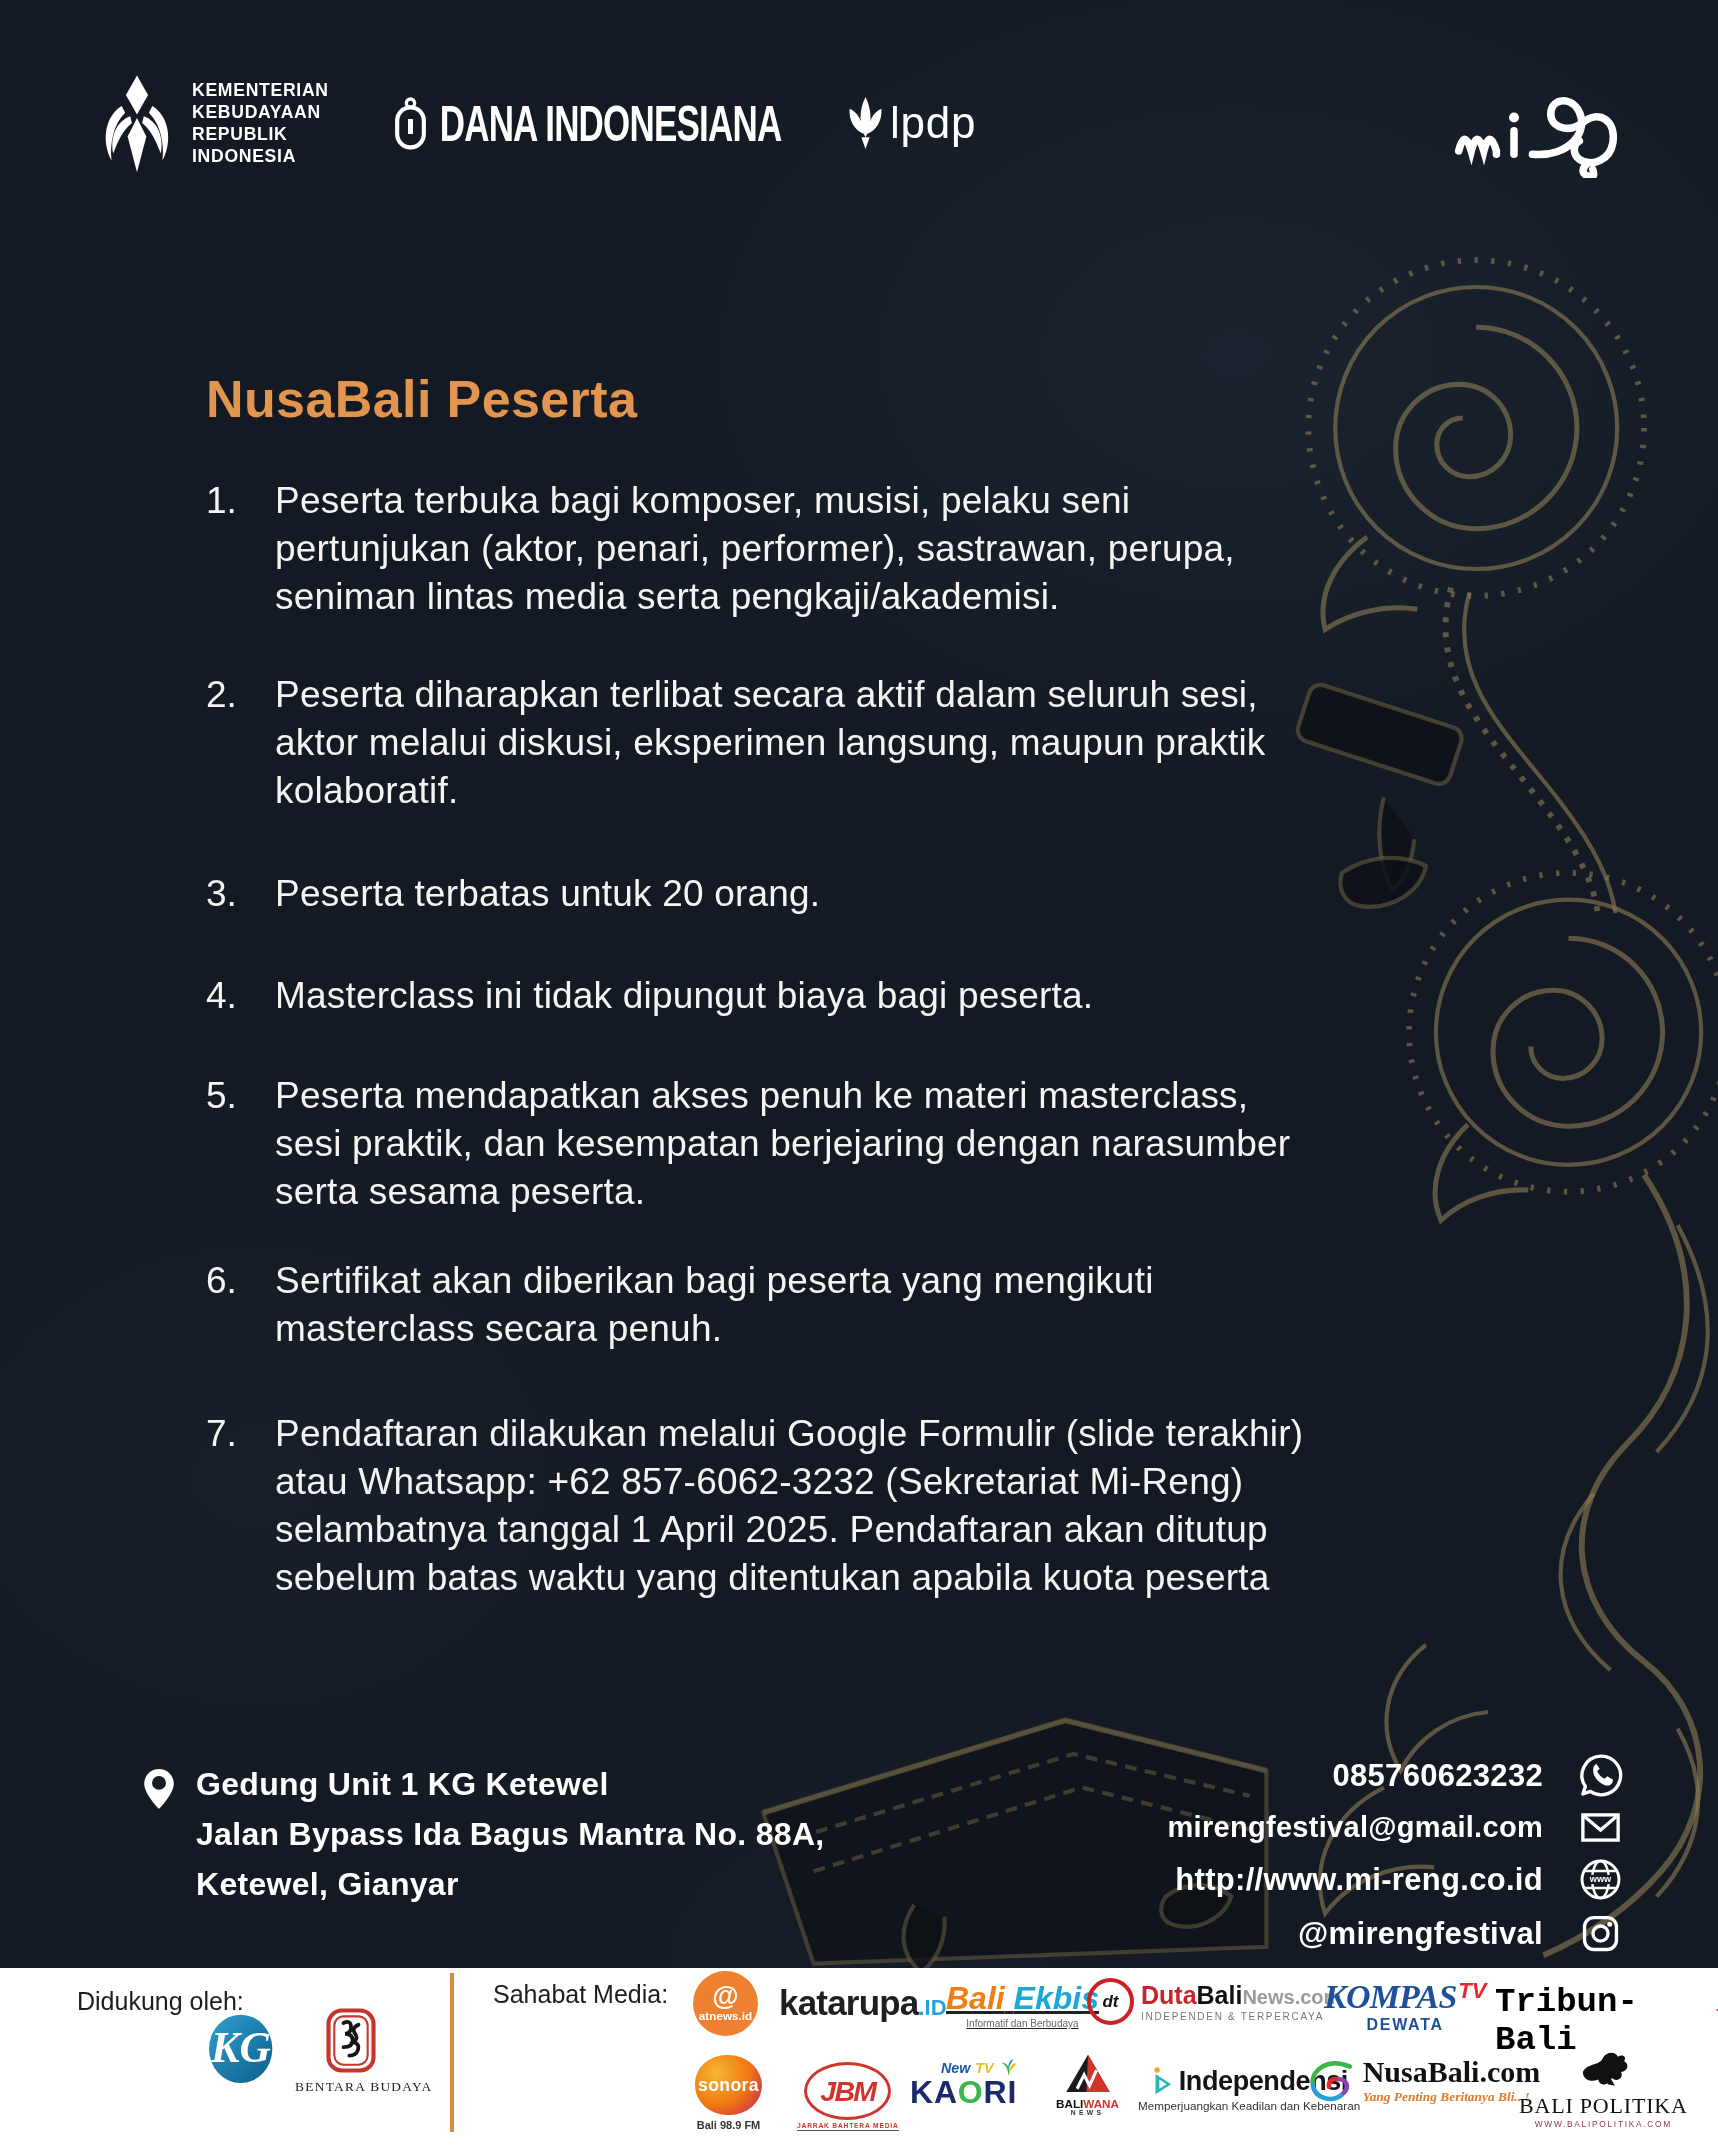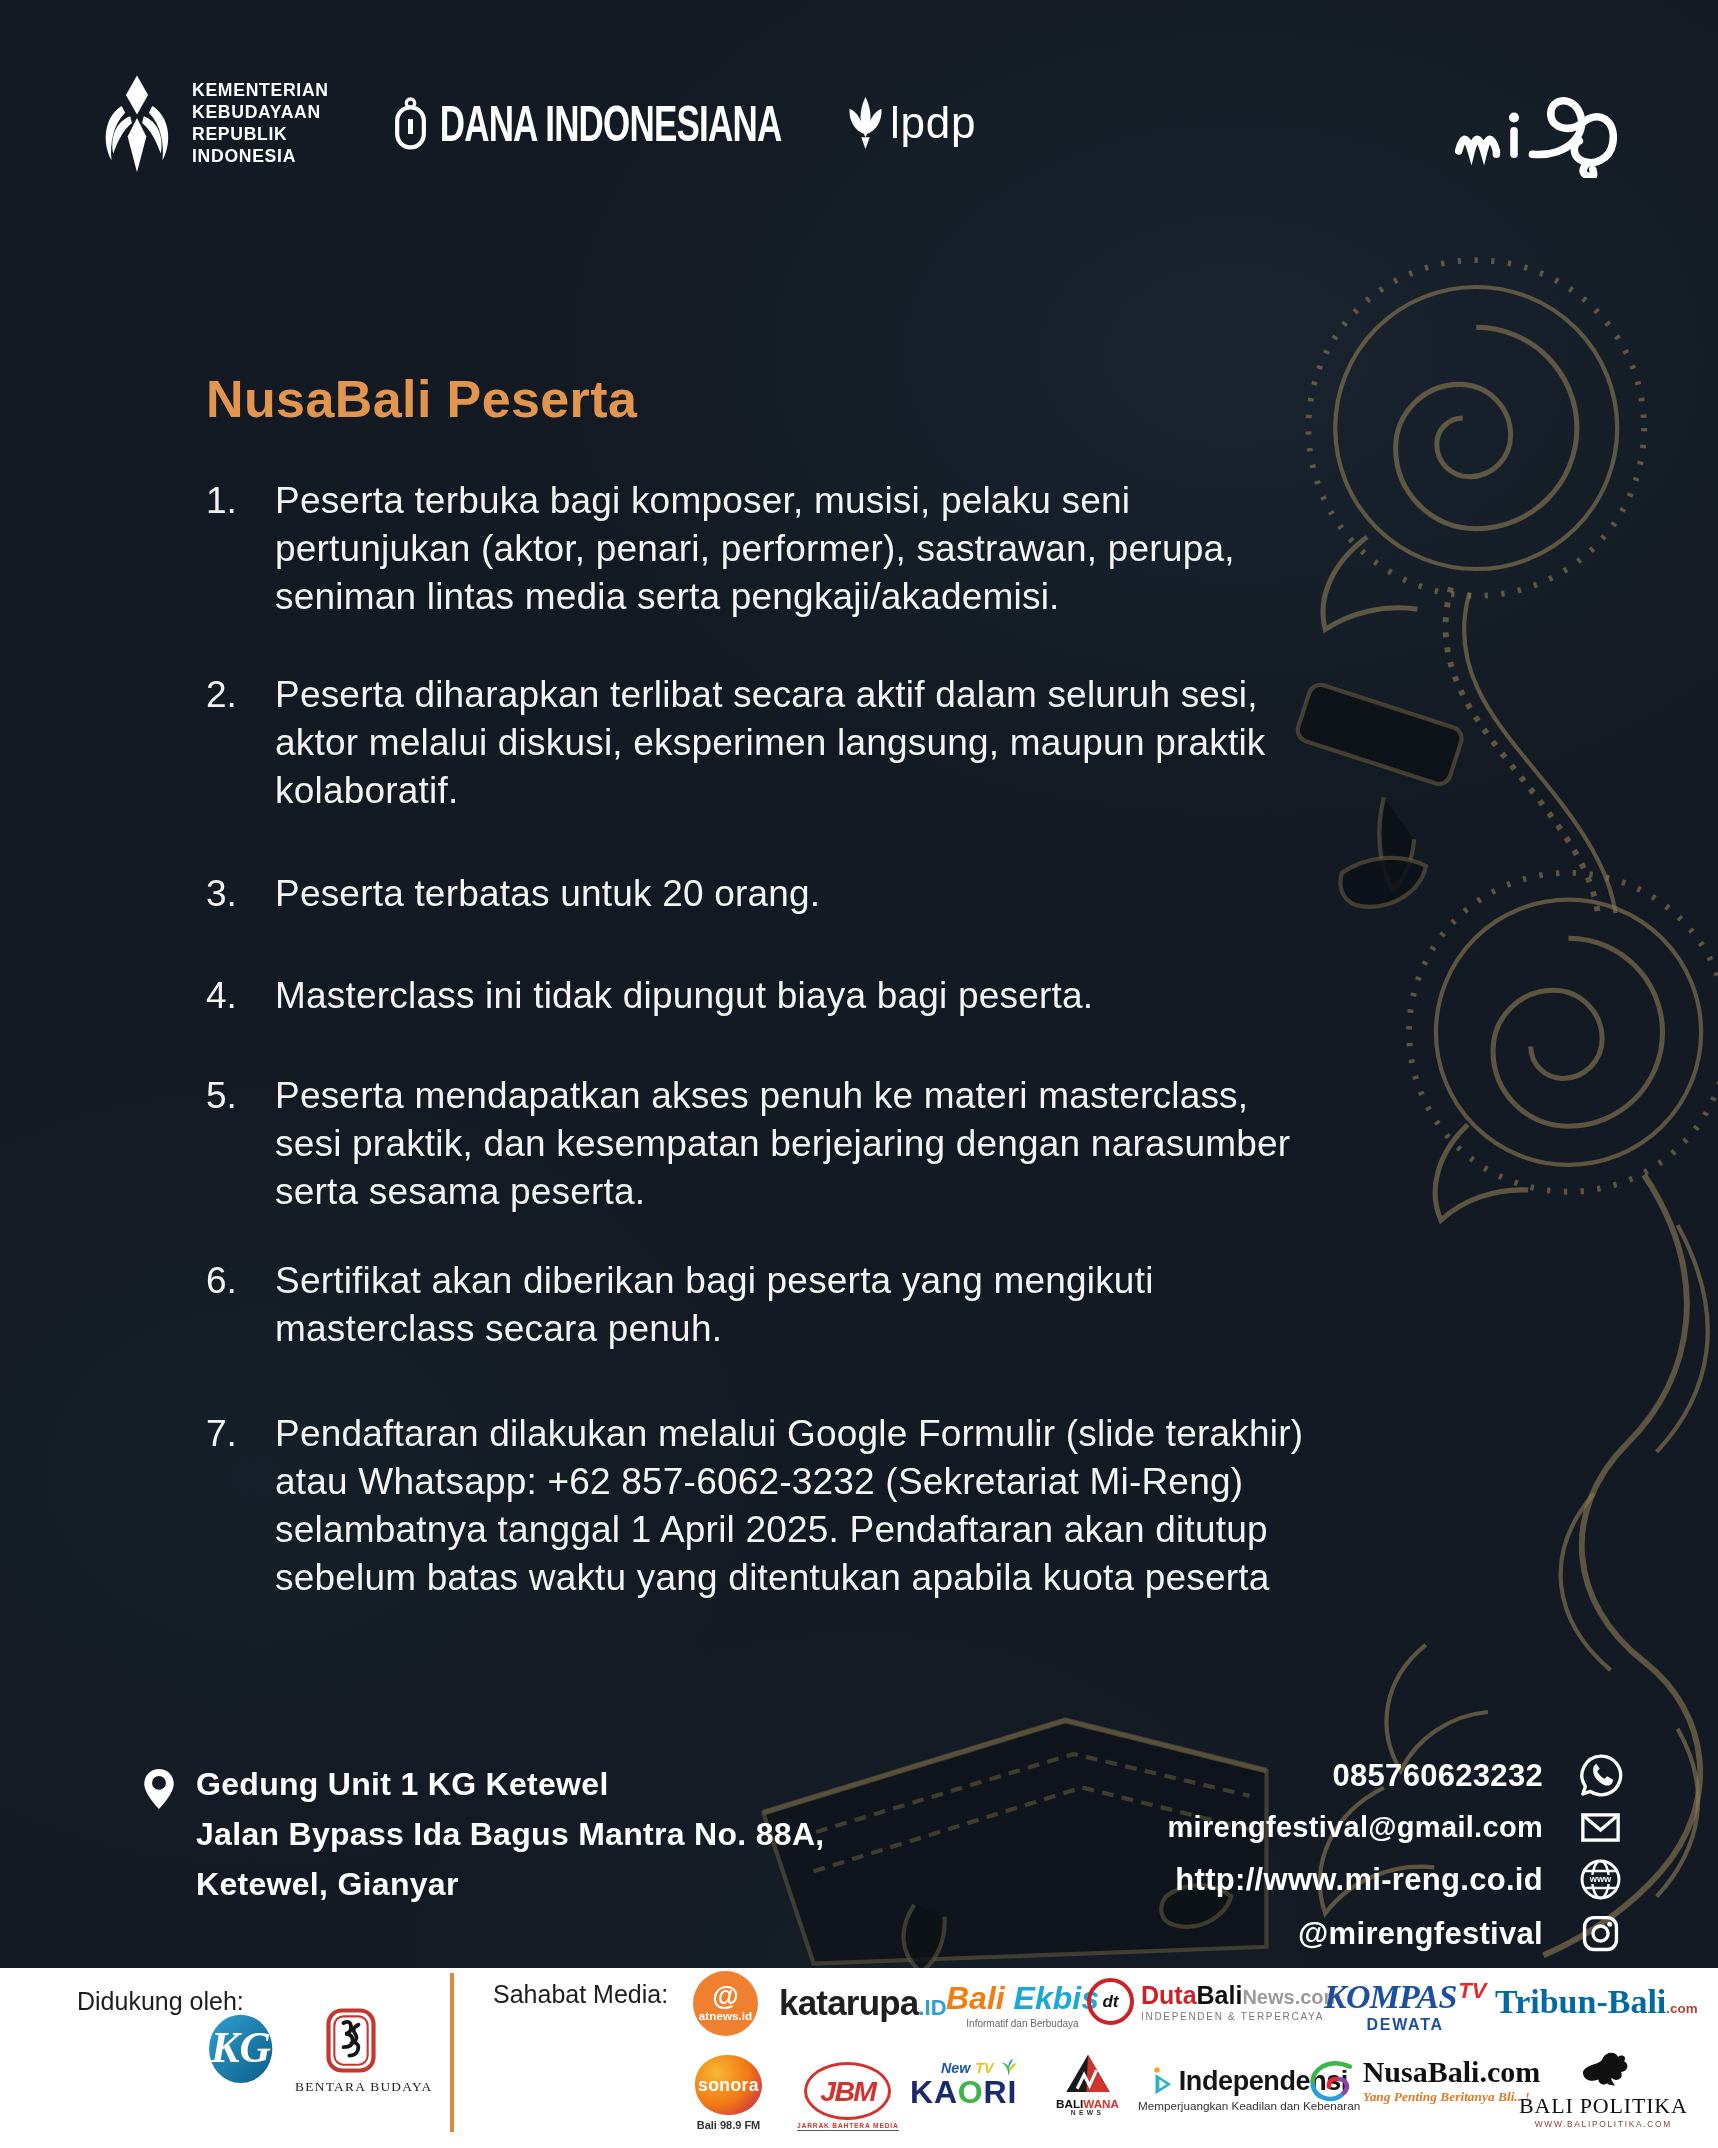--- a/index.html
+++ b/index.html
@@ -53,39 +53,39 @@
   .bentara-caption{font-family:"Liberation Serif",serif;font-size:13.4px;letter-spacing:1.3px;color:#222;margin-top:3.4px;white-space:nowrap;}
   
   .mlogo{position:absolute;display:flex;flex-direction:column;align-items:center;}
   .atnews{left:693px;top:2.5px;width:65px;height:65px;border-radius:50%;
           background:#EF8030;color:#fff;display:flex;flex-direction:column;align-items:center;justify-content:center;}
   .atnews .at{font-size:27px;font-weight:700;line-height:25px;}
   .atnews .nm{font-size:11.7px;font-weight:700;}
   .katarupa{left:779px;top:15px;flex-direction:row;align-items:baseline;}
   .katarupa .nm{font-size:35px;font-weight:700;color:#1f1f22;letter-spacing:-0.8px;}
   .katarupa .tld{font-size:22px;font-weight:700;color:#2A9FD8;}
-  .baliekbis{left:946px;top:11.7px;}
+  .baliekbis{left:946px;top:11.7px;text-decoration:underline;}
   .baliekbis .row{font-size:32px;font-weight:800;font-style:italic;}
   .baliekbis .w1{color:#EF7F13;} .baliekbis .w2{color:#1BA8D8;}
   .baliekbis .tag{font-size:10px;color:#666;margin-top:1.7px;}
   .dutabali{left:1087px;top:10px;flex-direction:row;align-items:center;gap:7px;}
   .dt-circle{width:39px;height:39px;border-radius:50%;border:4.2px solid #CC2127;color:#111;
              display:flex;align-items:center;justify-content:center;font-weight:800;font-size:17px;font-style:italic;}
   .dutabali .stack{display:flex;flex-direction:column;}
   .dutabali .row1{font-size:25px;font-weight:800;}
   .dutabali .w1{color:#CC2127;} .dutabali .w2{color:#111;}
   .dutabali .sfx{color:#9a9a9a;font-weight:700;font-size:20px;}
   .dutabali .tag{font-size:10px;color:#777;letter-spacing:1.7px;margin-top:1.7px;}
   .kompas{left:1324px;top:10px;}
   .kompas .row1{display:flex;align-items:flex-start;font-family:"Liberation Serif",serif;}
   .kompas .nm{font-size:34px;font-weight:700;font-style:italic;color:#1D4F9C;letter-spacing:-0.8px;}
   .kompas .tv{font-size:22px;font-weight:700;color:#E8262D;font-family:"Liberation Sans",sans-serif;font-style:italic;margin-left:1.7px;}
   .kompas .region{font-size:16px;color:#1D4F9C;letter-spacing:1.7px;font-weight:700;margin-top:0px;}
   .tribun{left:1495px;top:15px;flex-direction:row;align-items:baseline;}
-  .tribun .nm{font-family:Liberation Serif, serif;font-size:34px;font-weight:700;color:#0369a1;}
+  .tribun .nm{font-family:Liberation Mono, monospace;font-size:34px;font-weight:700;color:#000000;}
   .tribun .tld{font-size:13.4px;font-weight:700;color:#B0413A;}
   .sonora{left:695px;top:87px;}
   .sonora-ball{width:67px;height:60px;border-radius:48% 52% 50% 50%;
                background:radial-gradient(circle at 32% 30%, #F7B733 0%, #F07813 52%, #C2185B 100%);
                display:flex;align-items:center;justify-content:center;}
   .sonora-ball span{color:#fff;font-size:17.6px;font-weight:600;letter-spacing:0.4px;}
   .sonora .cap{font-size:11px;font-weight:700;color:#333;margin-top:4.2px;}
   .jbm{left:797px;top:94px;}
   .jbm-oval{width:81px;height:52px;border:3.4px solid #D0342C;border-radius:50%;
             display:flex;align-items:center;justify-content:center;}

